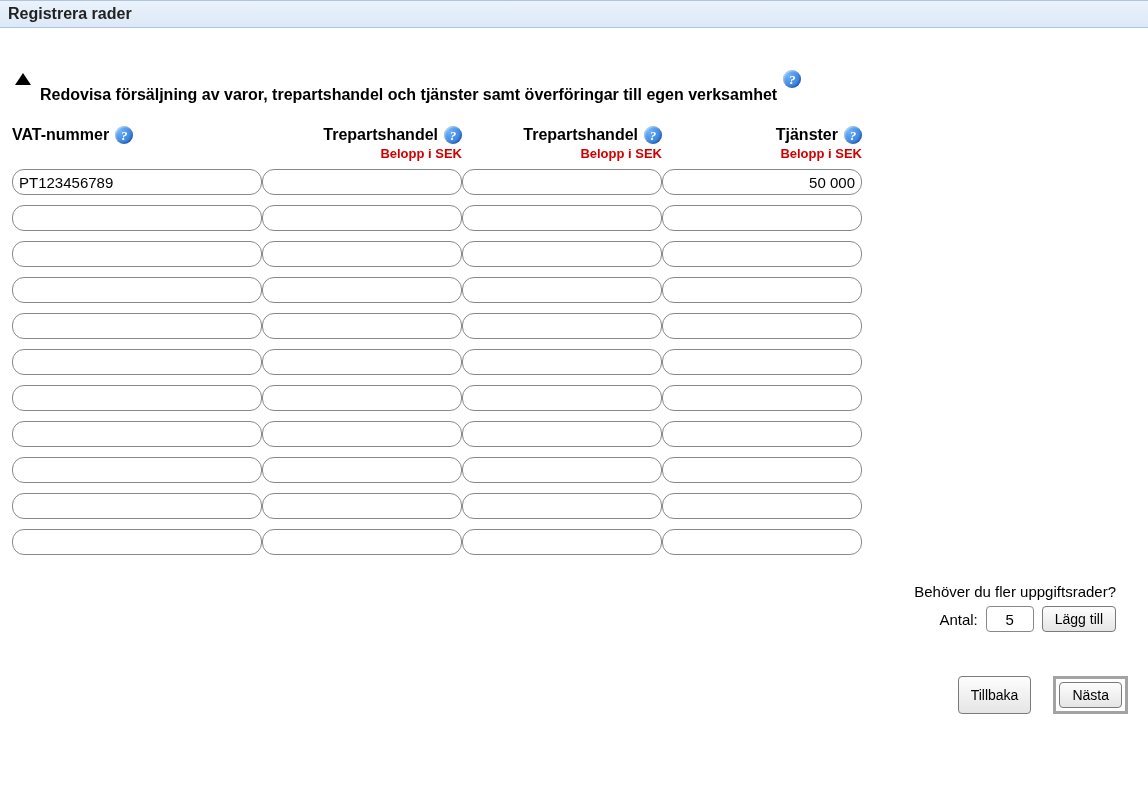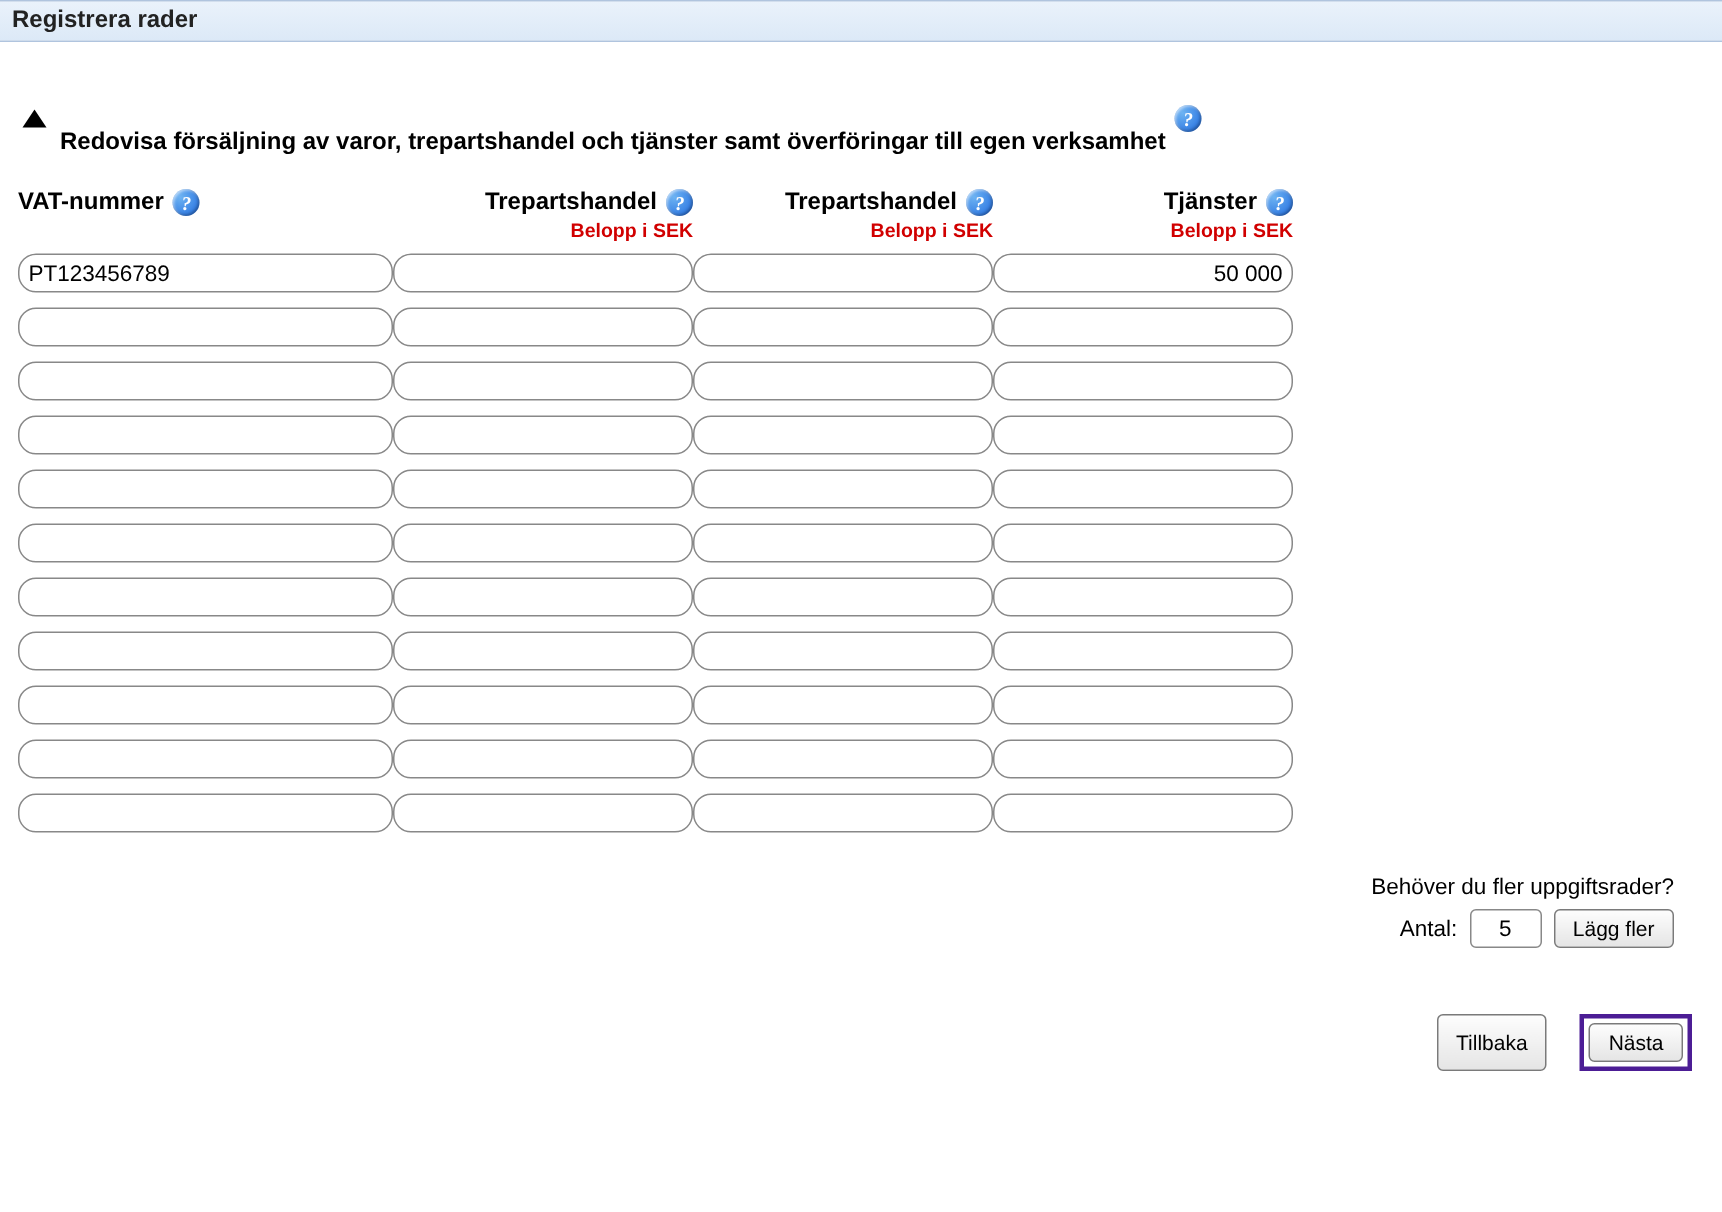--- a/index.html
+++ b/index.html
@@ -137,21 +137,21 @@
     cursor: pointer;
   }
   .nav-buttons {
     display: flex;
     justify-content: flex-end;
     gap: 22px;
     padding: 4px 8px 10px 8px;
     margin-top: 40px;
   }
   .highlight-box {
-    border: 3px solid #4c1d95;
+    border: 3px solid #a3a3a3;
     padding: 3px;
     display: inline-block;
   }
   .section2 {
     margin-top: 26px;
   }
 </style>
 </head>
 <body>
 
@@ -245,21 +245,21 @@
         <div class="cell row-gap right"><input type="text" style=""></div>
         <div class="cell row-gap right"><input type="text" style=""></div>
         <div class="cell row-gap right"><input type="text" style=""></div>
       </div>
 
     <div class="add-rows">
       <div>Behöver du fler uppgiftsrader?</div>
       <div class="add-rows-line2">
         <span>Antal:</span>
         <input type="text" value="5" style="">
-        <button class="std">Lägg fler</button>
+        <button class="std">Lägg till</button>
       </div>
     </div>
   </div>
 
 
   <div class="nav-buttons">
     <button class="std">Tillbaka</button>
     <span class="highlight-box">
       <button class="std">Nästa</button>
     </span>

